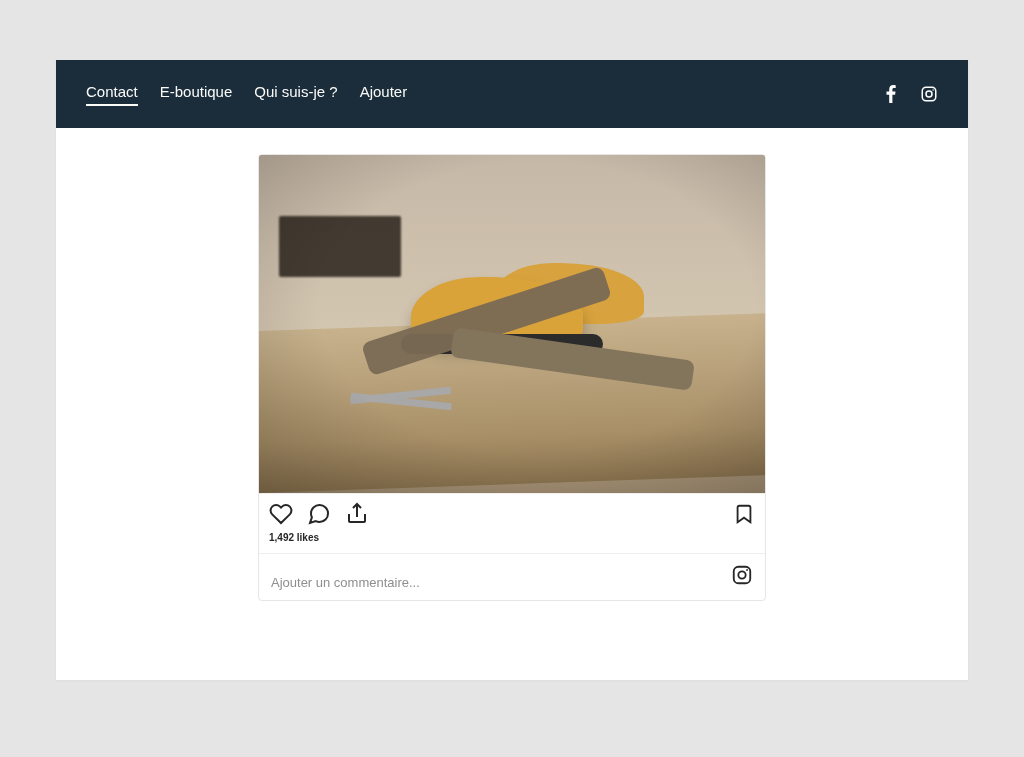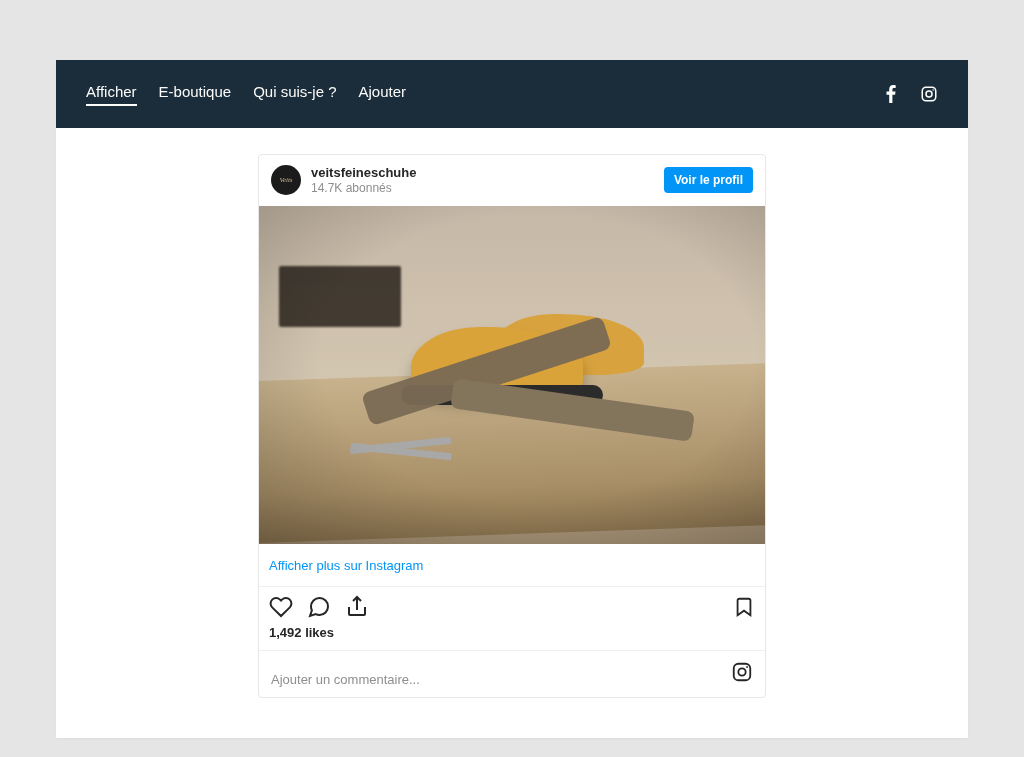--- a/index.html
+++ b/index.html
@@ -177,21 +177,21 @@
   .actions-row {
     border-top: 1px solid #efefef;
     padding: 8px 10px 4px 10px;
     display:flex;
     align-items:center;
     justify-content: space-between;
   }
   .actions-left { display:flex; gap:14px; }
   .actions-row svg { display:block; cursor:pointer; }
   .likes {
-    font-size: 13px;
+    font-size: 10px;
     font-weight: 700;
     color:#262626;
     padding: 2px 10px 10px 10px;
   }
   .comment-row {
     border-top: 1px solid #efefef;
     display:flex;
     align-items:flex-end;
     justify-content: space-between;
     padding: 10px 12px;
@@ -206,21 +206,21 @@
   }
   .comment-row input::placeholder { color:#8e8e8e; }
 </style>
 </head>
 <body>
 
 <div class="page">
 
   <nav class="nav">
     <div class="nav-left">
-      <span class="nav-item active">Afficher</span>
+      <span class="nav-item active">Contact</span>
       <span class="nav-item">E-boutique</span>
       <span class="nav-item">Qui suis-je ?</span>
       <span class="nav-item">Ajouter</span>
     </div>
     <div class="nav-right">
       <span>
         <svg width="10" height="18" viewBox="0 0 10 18" fill="none">
             <path d="M6.4 18V9.8h2.7l.4-3.2H6.4V4.6c0-.9.3-1.5 1.6-1.5h1.7V.2C9.4.1 8.4 0 7.2 0 4.8 0 3.2 1.5 3.2 4.2v2.4H.5v3.2h2.7V18h3.2z" fill="#ffffff"></path>
           </svg>
       </span>
@@ -230,45 +230,34 @@
             <circle cx="12" cy="12" r="4"></circle>
             <circle cx="17.5" cy="6.5" r="1" fill="#ffffff" stroke="none"></circle>
           </svg>
       </span>
     </div>
   </nav>
 
   <div class="content">
     <div class="card">
 
-      <div class="card-header">
-        <div class="avatar">Veits</div>
-        <div class="card-header-text">
-          <div class="username">veitsfeineschuhe</div>
-          <div class="followers">14.7K abonnés</div>
-        </div>
-        <button class="view-profile-btn">Voir le profil</button>
-      </div>
 
       <div class="card-image" aria-label="Shoe lasts and leather straps on a workbench">
         <div class="wall"></div>
         <div class="darkshelf"></div>
         <div class="table"></div>
         <div class="last2"></div>
         <div class="last1"></div>
         <div class="sole"></div>
         <div class="strap1"></div>
         <div class="strap2"></div>
         <div class="scissors"></div>
         <div class="vignette"></div>
       </div>
 
-      <div class="show-more">
-        <a>Afficher plus sur Instagram</a>
-      </div>
 
       <div class="actions-row">
         <div class="actions-left">
           <span>
             <svg width="24" height="24" viewBox="0 0 24 24" fill="none" stroke="#262626" stroke-width="2">
                 <path d="M20.8 4.6a5.5 5.5 0 0 0-7.8 0L12 5.6l-1-1a5.5 5.5 0 1 0-7.8 7.8l1 1L12 21l7.8-7.6 1-1a5.5 5.5 0 0 0 0-7.8z"></path>
               </svg>
           </span>
           <span>
             <svg width="24" height="24" viewBox="0 0 24 24" fill="none" stroke="#262626" stroke-width="2">

